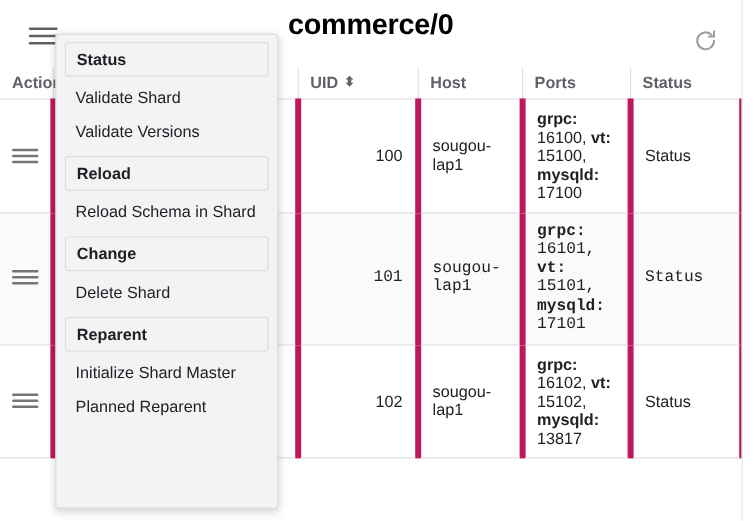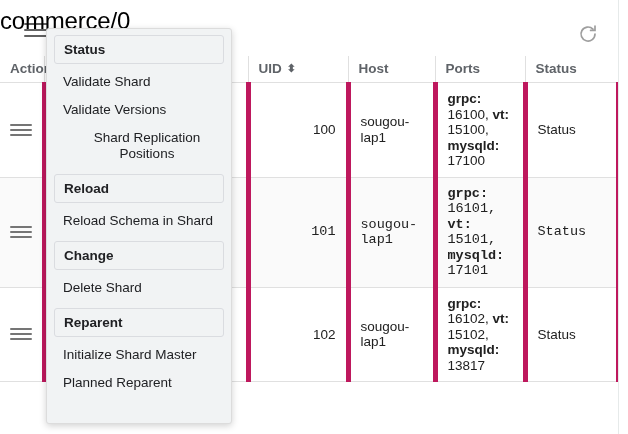--- a/index.html
+++ b/index.html
@@ -44,22 +44,23 @@
     border-radius: 1px;
   }
   .hamburger-btn .bar:nth-child(1) { top: 3px; }
   .hamburger-btn .bar:nth-child(2) { top: 9px; }
   .hamburger-btn .bar:nth-child(3) { top: 15px; }
 
   .page-title {
     position: absolute;
     left: 0; top: 6px;
     width: 618px;
+    text-align: center;
     font-size: 24px;
-    font-weight: normal;
+    font-weight: bold;
     letter-spacing: -0.2px;
     color: #000000;
     line-height: 30px;
   }
 
   .refresh-btn {
     position: absolute;
     right: 18px; top: 22px;
     width: 24px; height: 24px;
     cursor: pointer;
@@ -264,21 +265,20 @@
             <td class="cell-status"><span class="status-link">Status</span></td>
           </tr>
         </tbody>
     </table>
   </div>
 
   <div class="menu-panel" id="menu-panel">
       <div class="menu-section-header">Status</div>
       <div class="menu-item">Validate Shard</div>
       <div class="menu-item">Validate Versions</div>
-      <div class="menu-item indent">Shard Replication Positions</div>
       <div class="menu-section-header spaced">Reload</div>
       <div class="menu-item">Reload Schema in Shard</div>
       <div class="menu-section-header spaced">Change</div>
       <div class="menu-item">Delete Shard</div>
       <div class="menu-section-header spaced">Reparent</div>
       <div class="menu-item">Initialize Shard Master</div>
       <div class="menu-item">Planned Reparent</div>
     </div>
 
   <div class="scroll-gutter"></div>

